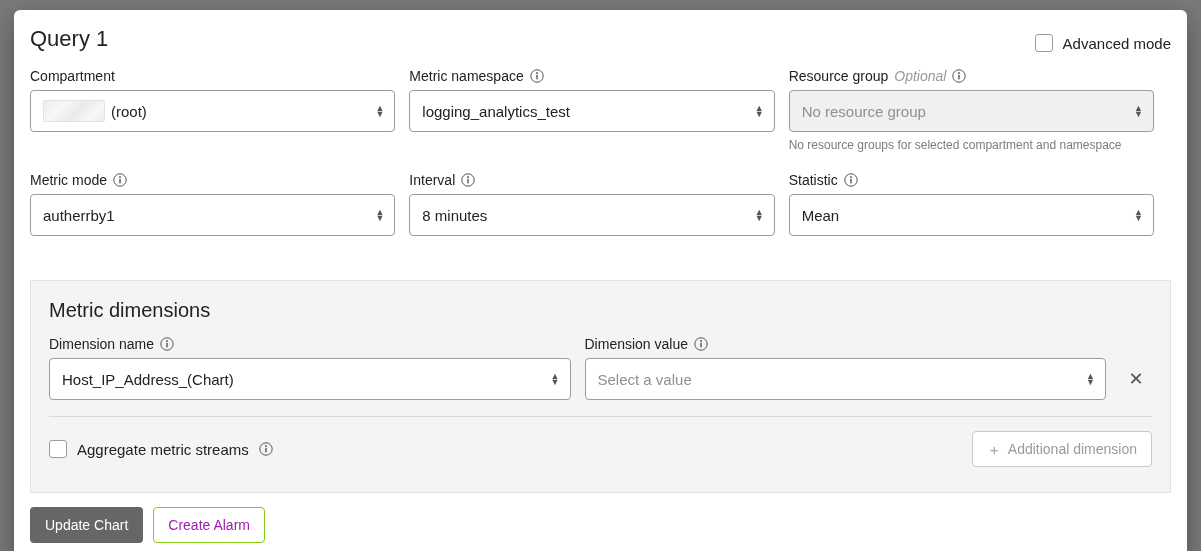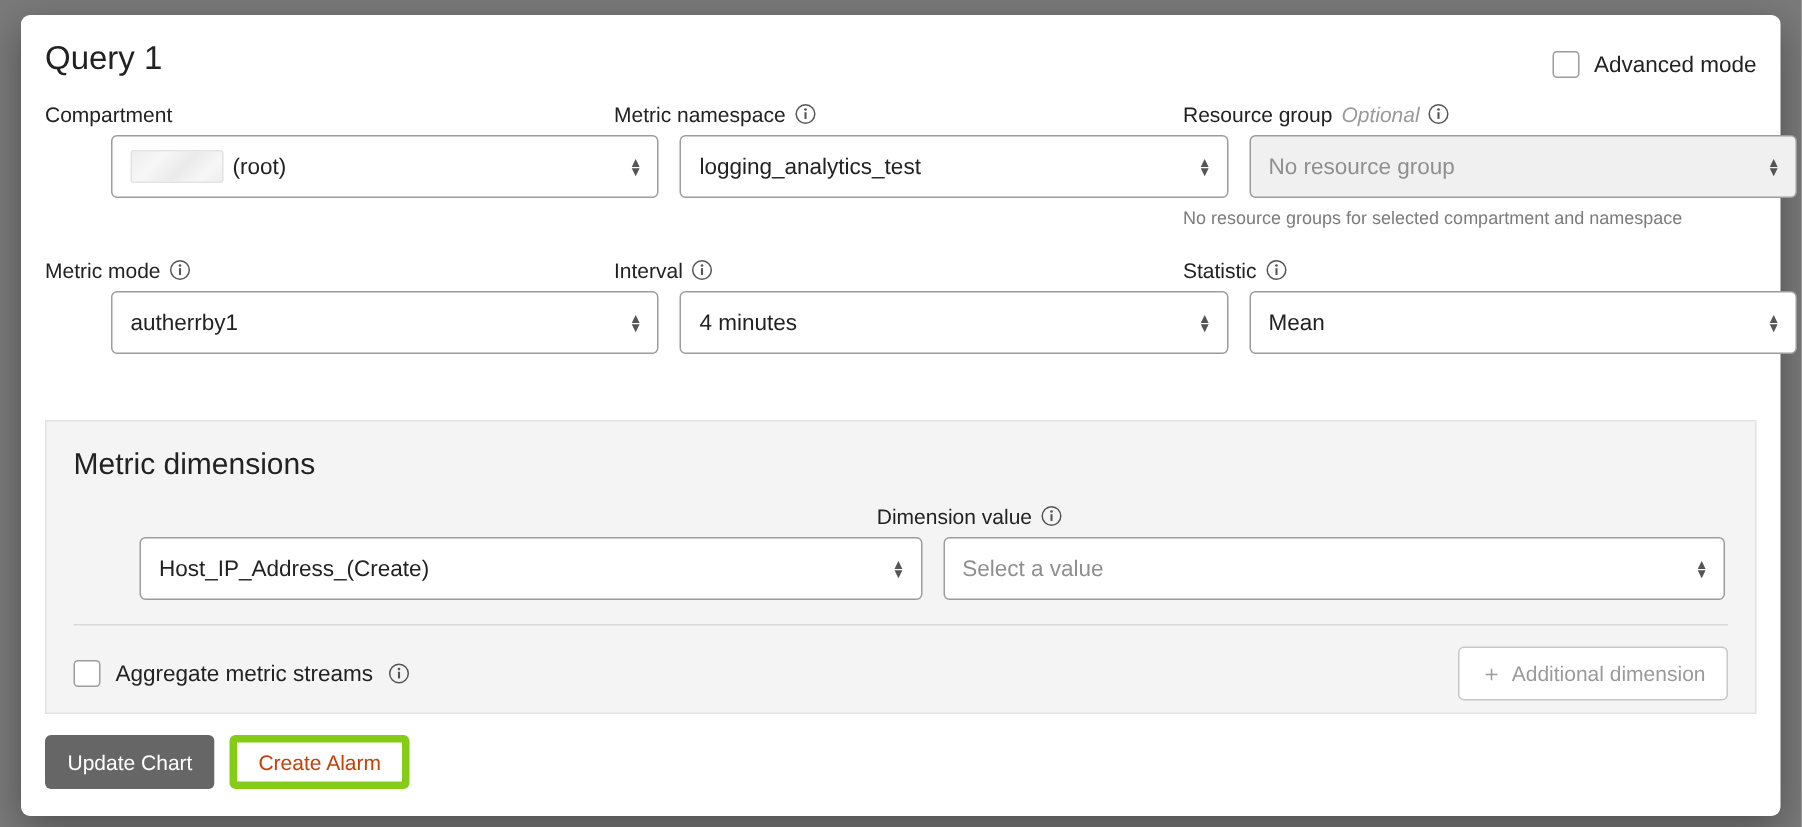--- a/index.html
+++ b/index.html
@@ -65,21 +65,20 @@
     width: 100%;
     border: 1px solid #9c9c9c;
     border-radius: 4px;
     background: #fff;
     display: flex;
     align-items: center;
     padding: 0 36px 0 12px;
     position: relative;
     font-size: 15px;
     color: #222;
-    margin-left: 44px;
   }
   .select.disabled {
     background: #f0f0f0;
     color: #8f8f8f;
   }
   .select.placeholder { color: #8f8f8f; }
   .select .sort-arrows {
     position: absolute;
     right: 10px;
     top: 50%;
@@ -102,21 +101,21 @@
     font-size: 12px;
     color: #7c7c7c;
     margin-top: 6px;
   }
   .info-icon svg { display: block; }
 
   .dimensions-panel {
     margin: 38px 16px 0 16px;
     background: #f4f4f4;
     border: 1px solid #e3e3e3;
-    padding: 18px 18px 8px 18px;
+    padding: 18px 18px 25px 18px;
   }
   .dim-title {
     font-size: 20px;
     font-weight: 400;
     color: #222;
     margin-bottom: 14px;
   }
   .dim-row {
     display: grid;
     grid-template-columns: 1fr 1fr 32px;
@@ -174,22 +173,22 @@
     align-items: center;
     border: 1px solid transparent;
     cursor: pointer;
   }
   .btn-primary {
     background: #666666;
     color: #fff;
   }
   .btn-secondary {
     background: #fff;
-    color: #c2410c;
-    border: 5px solid #84cc16;
+    color: #a21caf;
+    border: 1px solid #84cc16;
   }
   .plus { font-size: 15px; line-height: 1; }
   .x-icon { font-size: 18px; line-height: 1; }
 </style>
 </head>
 <body>
 
 <div class="card">
 
   <div class="header-row">
@@ -287,21 +286,21 @@
         <span>Interval</span>
         <span class="info-icon">
           <svg width="14" height="14" viewBox="0 0 14 14">
               <circle cx="7" cy="7" r="6.2" fill="none" stroke="#555" stroke-width="1"></circle>
               <circle cx="7" cy="4" r="0.9" fill="#555"></circle>
               <rect x="6.3" y="5.8" width="1.4" height="4.5" fill="#555"></rect>
             </svg>
         </span>
       </div>
       <div class="select">
-        <span>4 minutes</span>
+        <span>8 minutes</span>
         <span class="sort-arrows">
             <span>▲</span>
             <span>▼</span>
           </span>
       </div>
     </div>
 
     <div>
       <div class="field-label">
         <span>Statistic</span>
@@ -322,22 +321,32 @@
       </div>
     </div>
 
   </div>
 
   <div class="dimensions-panel">
     <div class="dim-title">Metric dimensions</div>
 
     <div class="dim-row">
       <div>
+        <div class="field-label">
+          <span>Dimension name</span>
+          <span class="info-icon">
+            <svg width="14" height="14" viewBox="0 0 14 14">
+                <circle cx="7" cy="7" r="6.2" fill="none" stroke="#555" stroke-width="1"></circle>
+                <circle cx="7" cy="4" r="0.9" fill="#555"></circle>
+                <rect x="6.3" y="5.8" width="1.4" height="4.5" fill="#555"></rect>
+              </svg>
+          </span>
+        </div>
         <div class="select">
-          <span>Host_IP_Address_(Create)</span>
+          <span>Host_IP_Address_(Chart)</span>
           <span class="sort-arrows">
               <span>▲</span>
               <span>▼</span>
             </span>
         </div>
       </div>
 
       <div>
         <div class="field-label">
           <span>Dimension value</span>

